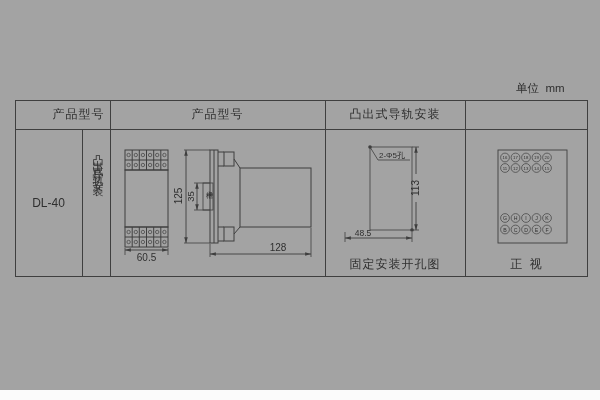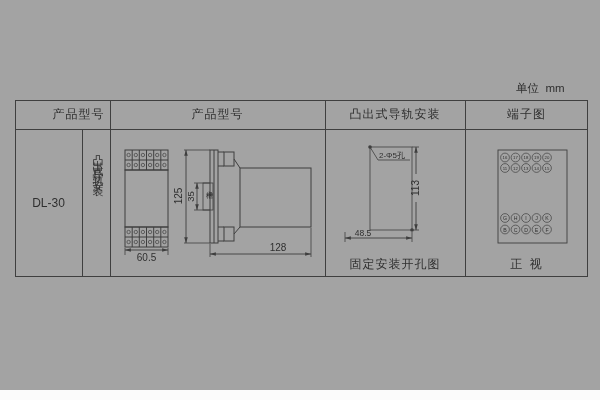--- a/index.html
+++ b/index.html
@@ -26,23 +26,22 @@
   <div class="tbl-outer"></div>
   <div class="line" style="left:15px;top:129px;width:573px;height:1px;"></div>
   <div class="line" style="left:110px;top:100px;width:1px;height:177px;"></div>
   <div class="line" style="left:325px;top:100px;width:1px;height:177px;"></div>
   <div class="line" style="left:465px;top:100px;width:1px;height:177px;"></div>
   <div class="line" style="left:82px;top:129px;width:1px;height:148px;"></div>
 
   <div class="hdr" style="left:15px;width:95px;margin-left:16px;">产品型号</div>
   <div class="hdr" style="left:110px;width:215px;">产品型号</div>
   <div class="hdr" style="left:325px;width:140px;">凸出式导轨安装</div>
-  <div class="hdr" style="left:465px;width:123px;">端子图</div>
-
-  <div class="model">DL-30</div>
+
+  <div class="model">DL-40</div>
   <div class="mount">凸出式导轨安装</div>
 
   <svg style="left:110px;top:129px;" width="215" height="149" viewBox="0 0 215 149">
     <defs>
       <marker id="arr1" markerWidth="7" markerHeight="6" refX="6.5" refY="2" orient="auto-start-reverse">
         <path d="M0,0 L6.5,2 L0,4 z" fill="#3f3f3f"></path>
       </marker>
     </defs>
 
     <g class="dwg-stroke" stroke-width="1">

